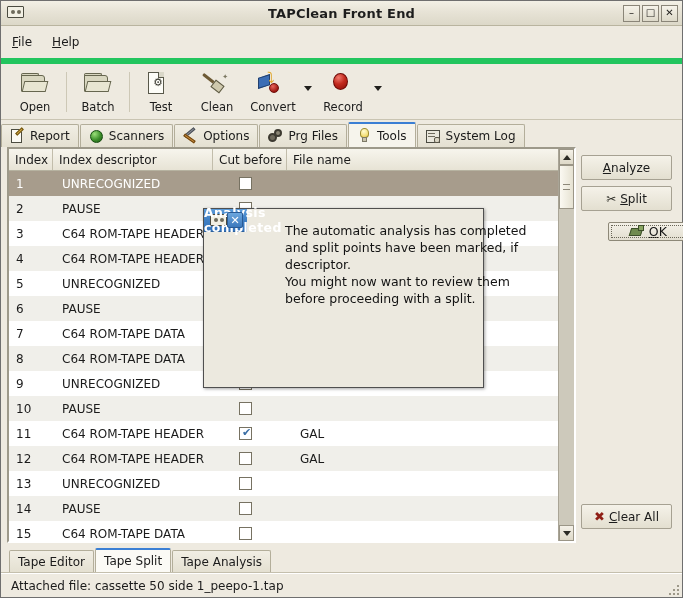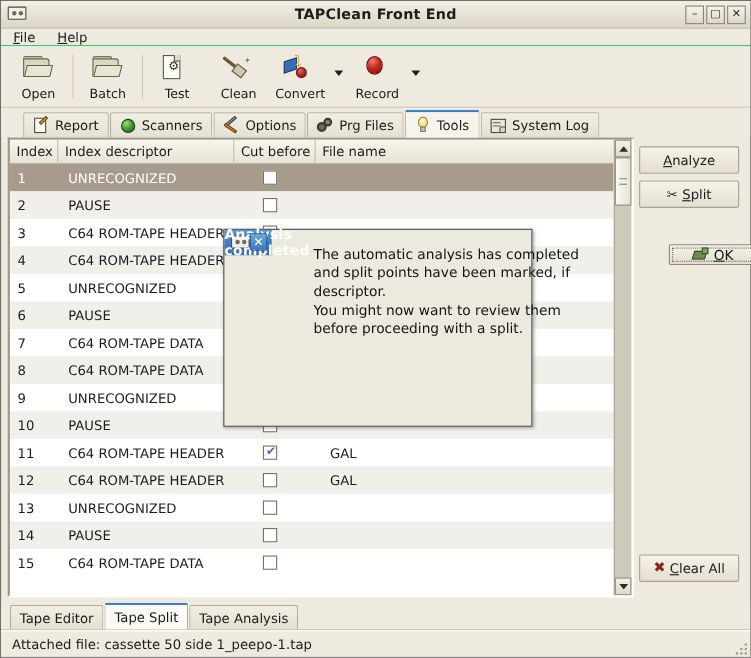--- a/index.html
+++ b/index.html
@@ -45,25 +45,25 @@
     width: 17px; height: 17px;
     border: 1px solid #8a8578;
     background: linear-gradient(to bottom,#f6f3ea,#ddd9c9);
     display: flex; align-items: center; justify-content: center;
     font-size: 10px; color: #201f1c; line-height: 1;
     font-family: "DejaVu Sans", sans-serif;
   }
 
   
   .menubar {
-    height: 16px;
+    height: 38px;
     background: #eeeae0;
     display: flex; align-items: center;
     padding-left: 8px; gap: 14px;
-    border-bottom: 1px solid #22c55e;
+    border-bottom: 6px solid #22c55e;
     flex: 0 0 auto;
   }
   .menu-item { font-size: 12px; color: #1b1b1b; padding: 1px 3px; }
   .menu-item u { text-decoration: underline; }
 
   
   .toolbar {
     height: 56px;
     background: #eeeae0;
     display: flex; align-items: flex-start;
@@ -148,21 +148,21 @@
   .ic-rec { width: 24px; height: 24px; position: relative; }
   .ic-rec .ball {
     position: absolute; left: 5px; top: 2px; width: 15px; height: 17px; border-radius: 50%;
     background: radial-gradient(circle at 35% 25%, #f07a6e 0%, #c32a1e 45%, #8c0d07 100%);
     border: 1px solid #6d0a06;
   }
 
   
   .tabstrip {
     display: flex; align-items: flex-end;
-    padding: 4px 0 0 20px; height: 27px;
+    padding: 4px 0 0 0; height: 27px;
     background: #eeeae0;
     flex: 0 0 auto;
   }
   .tab {
     height: 23px;
     display: flex; align-items: center; gap: 5px;
     padding: 0 8px;
     font-size: 12px; color: #1b1b1b;
     background: linear-gradient(to bottom,#f1eee4,#e4e0d1);
     border: 1px solid #b3ae9a;

